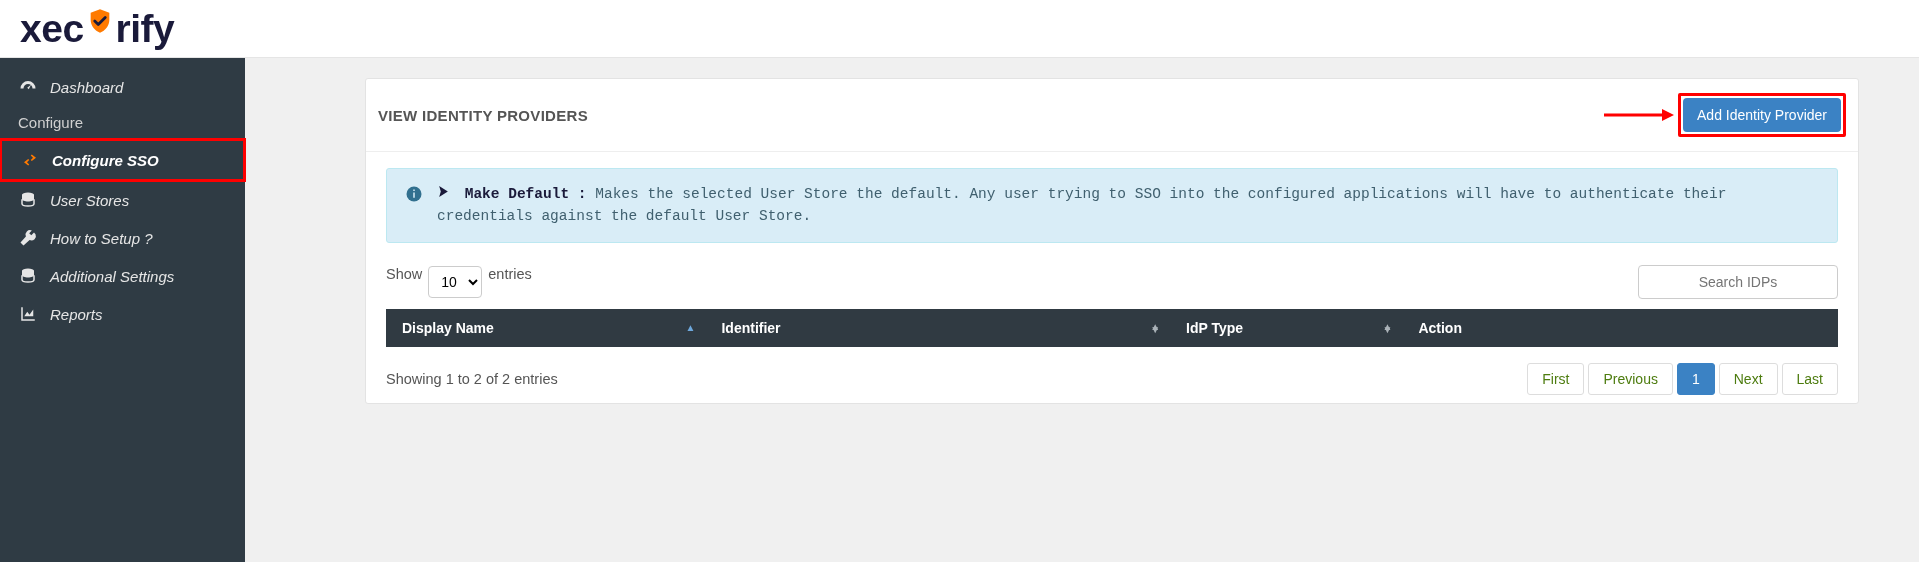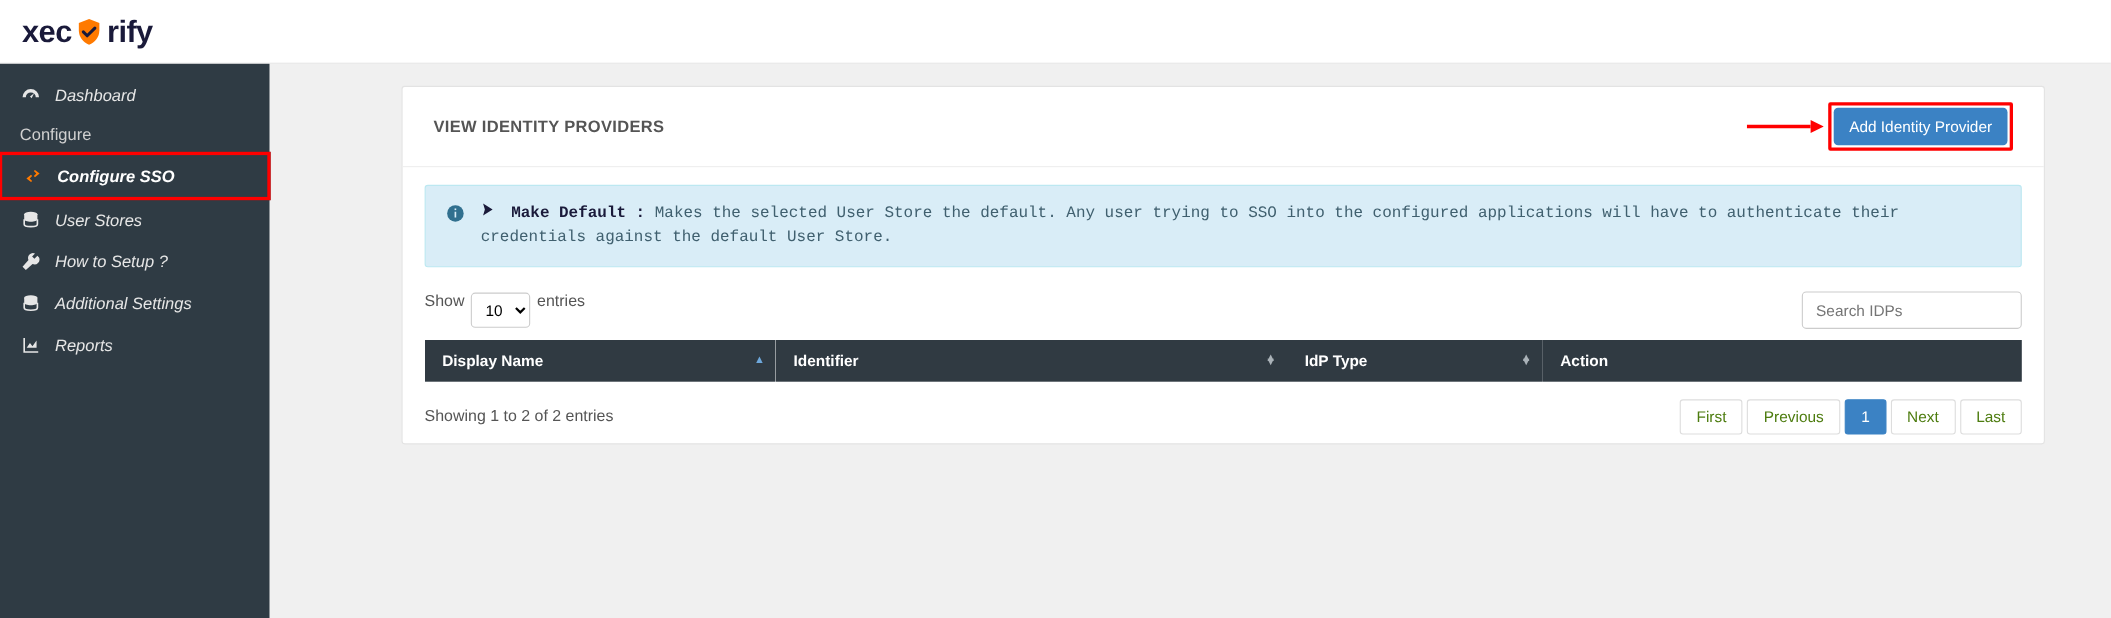--- a/index.html
+++ b/index.html
@@ -8,25 +8,25 @@
   
   .topbar {
     background: #ffffff;
     border-bottom: 1px solid #e5e5e5;
     padding: 8px 20px;
     display: flex;
     align-items: center;
     height: 58px;
   }
   .logo {
-    font-size: 28px;
+    font-size: 39px;
     font-weight: 700;
     color: #1a1a3a;
     display: inline-flex;
-    align-items: center;
+    align-items: flex-start;
     letter-spacing: -0.5px;
   }
   .logo .shield {
     display: inline-flex;
     align-items: center;
     justify-content: center;
     margin: 0 2px;
   }
 
   
@@ -70,21 +70,21 @@
   }
   .panel {
     background: #ffffff;
     border: 1px solid #e3e3e3;
     border-radius: 3px;
   }
   .panel-header {
     display: flex;
     justify-content: space-between;
     align-items: center;
-    padding: 14px 28px;
+    padding: 14px 12px;
     border-bottom: 1px solid #eeeeee;
   }
   .panel-title {
     font-size: 15px;
     font-weight: 700;
     color: #555555;
     letter-spacing: 0.3px;
   }
   .header-right { display: flex; align-items: center; gap: 4px; }
   .arrow-annotation {
@@ -148,20 +148,21 @@
     padding: 6px 8px;
     font-size: 14px;
     background: #fff;
   }
   .search-control input {
     border: 1px solid #ccc;
     border-radius: 4px;
     padding: 8px 12px;
     font-size: 14px;
     width: 200px;
+    text-align: center;
   }
 
   
   table.datatable {
     width: 100%;
     border-collapse: collapse;
   }
   table.datatable thead th {
     background: #303a42;
     color: #ffffff;

